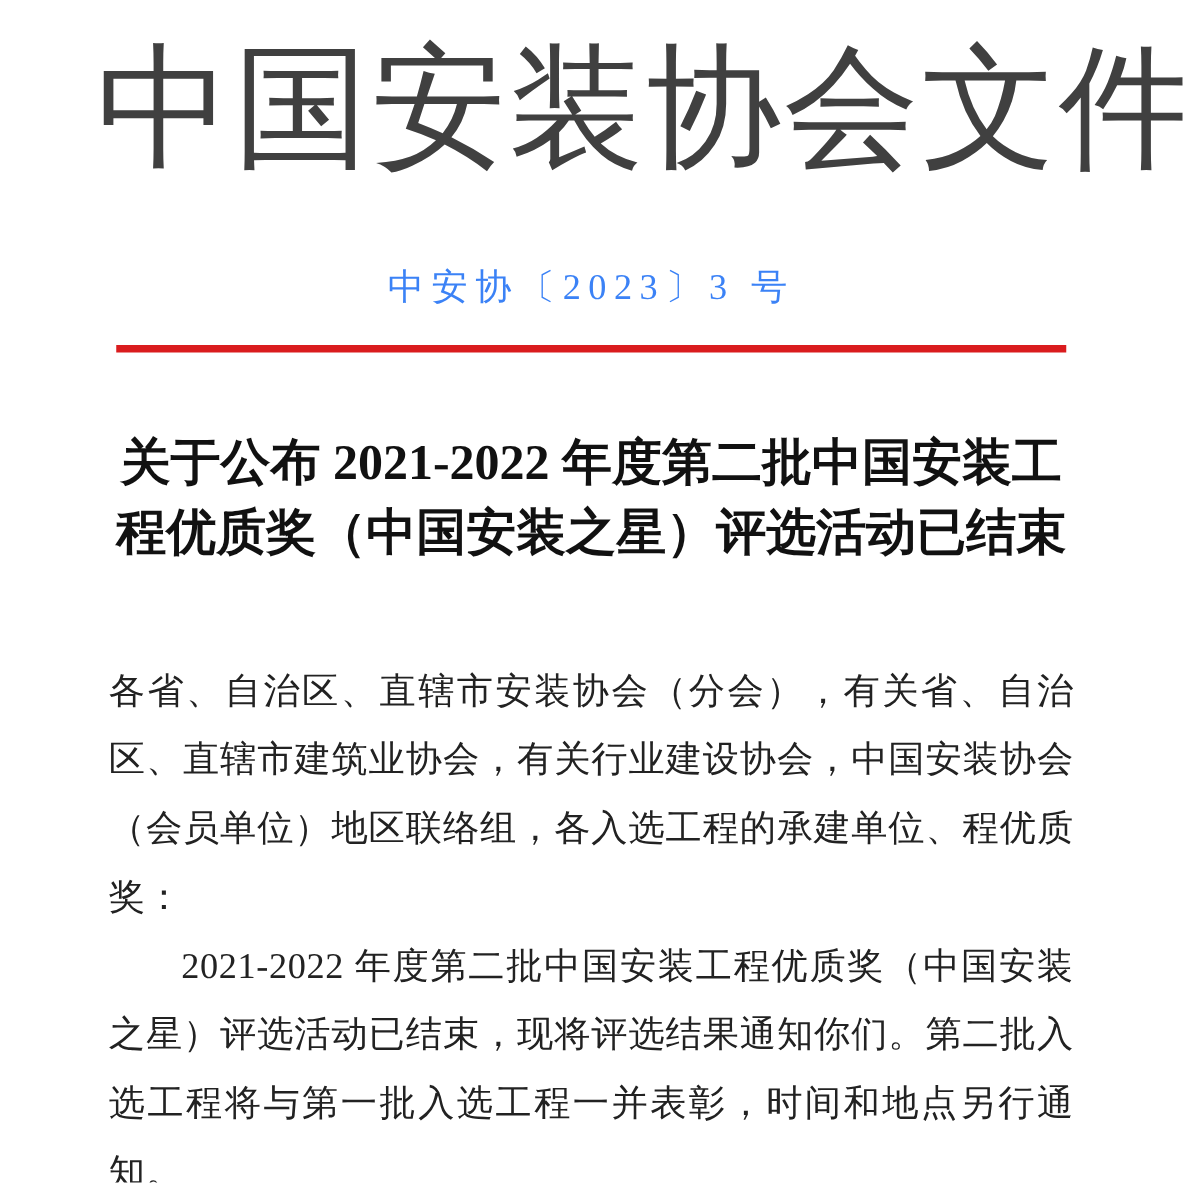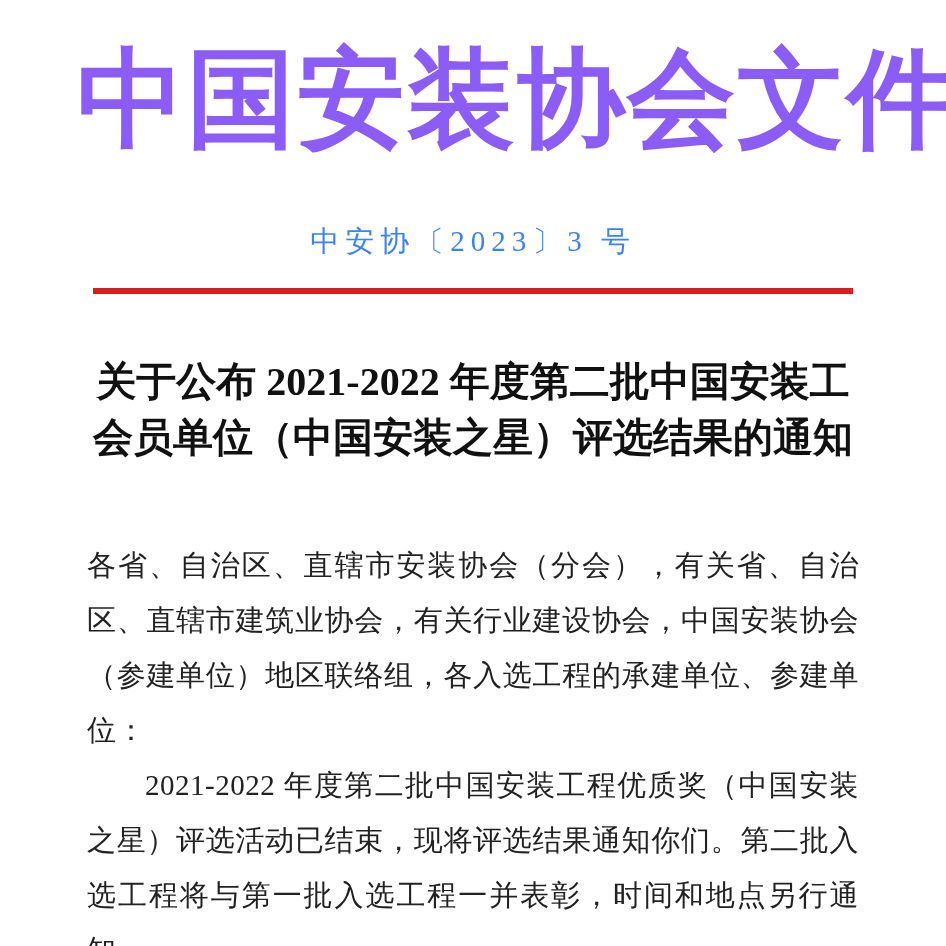--- a/index.html
+++ b/index.html
@@ -15,28 +15,28 @@
   }
   .page {
     position: relative;
     width: 946px;
     height: 946px;
     background: #ffffff;
   }
   
   .org-title {
     margin: 0 auto;
-    padding-top: 34px;
+    padding-top: 22px;
     width: 792px;
     text-align: justify;
     text-align-last: justify;
     font-size: 108px;
     line-height: 1.22;
-    font-weight: bold;
-    color: #8b5cf6;
+    font-weight: normal;
+    color: #404040;
     white-space: nowrap;
     letter-spacing: 2px;
     transform-origin: center top;
   }
   
   .doc-number {
     margin-top: 56px;
     text-align: center;
     font-size: 29px;
     letter-spacing: 6px;
@@ -89,21 +89,21 @@
 <div class="page">
 
   <div class="org-title">中国安装协会文件</div>
 
   <div class="doc-number">中安协〔2023〕3 号</div>
 
   <div class="red-rule"></div>
 
   <div class="doc-title">
     <span class="title-line">关于公布 2021-2022 年度第二批中国安装工</span>
-    <span class="title-line">会员单位（中国安装之星）评选结果的通知</span>
+    <span class="title-line">程优质奖（中国安装之星）评选活动已结束</span>
   </div>
 
   <div class="body-text">
-    <p>各省、自治区、直辖市安装协会（分会），有关省、自治区、直辖市建筑业协会，有关行业建设协会，中国安装协会（参建单位）地区联络组，各入选工程的承建单位、参建单位：</p>
+    <p>各省、自治区、直辖市安装协会（分会），有关省、自治区、直辖市建筑业协会，有关行业建设协会，中国安装协会（会员单位）地区联络组，各入选工程的承建单位、程优质奖：</p>
     <p class="para-indent">2021-2022 年度第二批中国安装工程优质奖（中国安装之星）评选活动已结束，现将评选结果通知你们。第二批入选工程将与第一批入选工程一并表彰，时间和地点另行通知。</p>
   </div>
 
 </div>
 
 </body></html>

